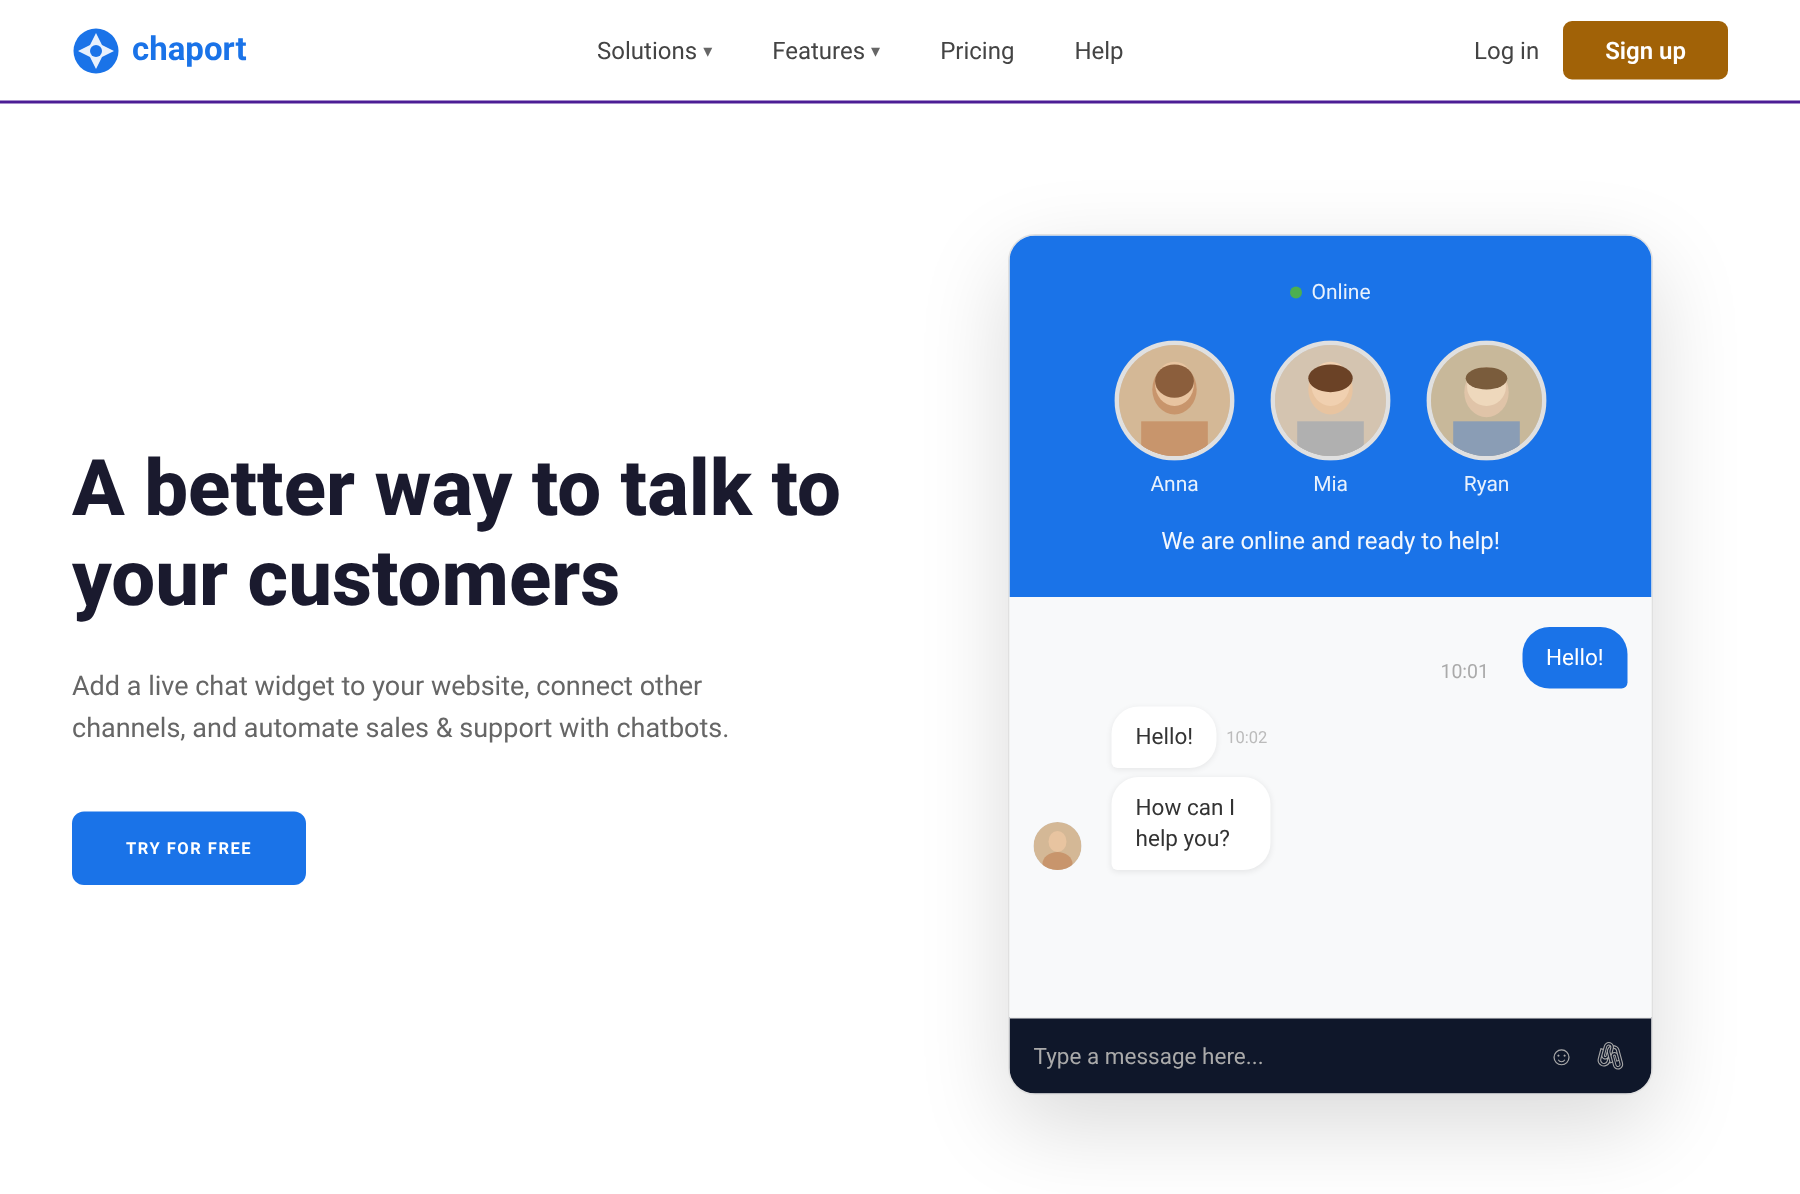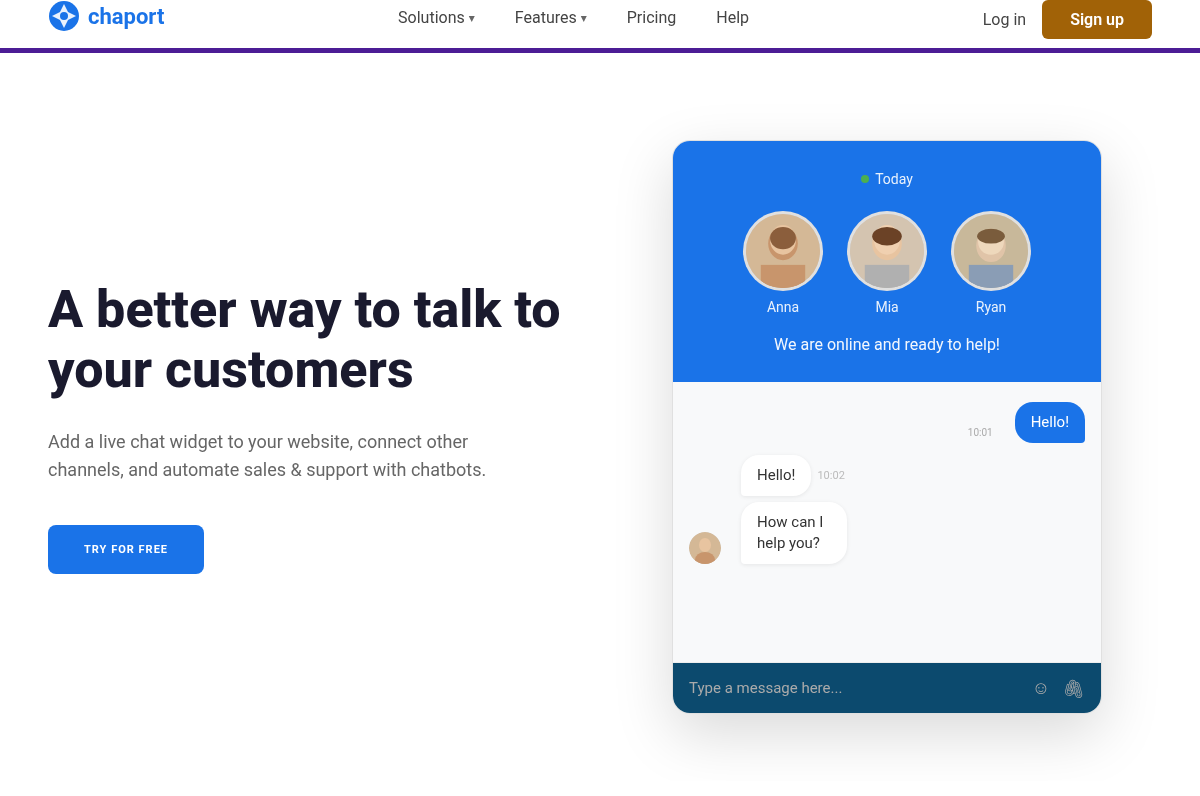--- a/index.html
+++ b/index.html
@@ -1,21 +1,21 @@
 <!DOCTYPE html>
 <html><head>
   <meta charset="utf-8">
   <style>
     * { margin: 0; padding: 0; box-sizing: border-box; }
     body { font-family: -apple-system, BlinkMacSystemFont, 'Segoe UI', Roboto, sans-serif; background: #fff; overflow-x: hidden; }
 
     
     nav {
-      display: flex; align-items: flex-start; justify-content: space-between;
-      padding: 0 48px; height: 53px; border-bottom: 5px solid #4c1d95;
+      display: flex; align-items: center; justify-content: space-between;
+      padding: 0 48px; height: 69px; border-bottom: 2px solid #4c1d95;
       background: #fff; position: relative; z-index: 10;
     }
     .logo { display: flex; align-items: center; gap: 8px; text-decoration: none; }
     .logo-icon { width: 32px; height: 32px; }
     .logo-text { font-size: 22px; font-weight: 700; color: #1a73e8; }
     .nav-links { display: flex; align-items: center; gap: 8px; }
     .nav-link {
       display: flex; align-items: center; gap: 4px;
       padding: 8px 16px; color: #444; font-size: 16px;
       text-decoration: none; cursor: pointer; border-radius: 4px;
@@ -79,30 +79,30 @@
     
     .chat-body { background: #f8f9fa; padding: 20px 16px 16px; min-height: 280px; }
     .chat-date { text-align: center; color: #aaa; font-size: 13px; margin-bottom: 16px; }
     .bubble {
       border-radius: 18px; padding: 10px 16px; font-size: 15px; max-width: 60%;
       line-height: 1.4;
       margin-left: 12px;
     }
     .bubble.out { background: #1a73e8; color: #fff; border-bottom-right-radius: 4px; }
     .bubble.in { background: #fff; color: #333; border-bottom-left-radius: 4px; box-shadow: 0 1px 4px rgba(0,0,0,0.08); }
-    .msg-time { font-size: 10px; color: #aaa; margin-top: 20px; }
+    .msg-time { font-size: 13px; color: #aaa; margin-top: 20px; }
     .msg-time.out { text-align: right; margin-right: 4px; }
     .small-avatar {
       width: 32px; height: 32px; border-radius: 50%; background: #ddd;
       overflow: hidden; flex-shrink: 0; display: flex; align-items: center; justify-content: center;
     }
 
     
     .chat-footer {
-      background: #0c4a6e; border-top: 1px solid #eee;
+      background: #0f172a; border-top: 1px solid #eee;
       padding: 14px 16px; display: flex; align-items: center; justify-content: space-between;
     }
     .chat-input-text { color: #aaa; font-size: 15px; flex: 1; }
     .chat-icons { display: flex; gap: 12px; align-items: center; }
     .chat-icon { color: #aaa; font-size: 18px; cursor: pointer; }
   </style>
 </head>
 <body>
 
 <nav>
@@ -151,21 +151,21 @@
       <span>TRY FOR FREE</span>
     </button>
   </div>
 
   <div class="hero-right">
     <div class="chat-widget">
 
       <div class="chat-header">
         <div class="chat-status">
           <span class="status-dot"></span>
-          <span class="status-text">Today</span>
+          <span class="status-text">Online</span>
         </div>
         <div class="agents">
 
           <div class="agent">
             <div class="agent-avatar">
               <svg viewBox="0 0 80 80" xmlns="http://www.w3.org/2000/svg">
                 <rect width="80" height="80" fill="#d4b896"></rect>
                 <ellipse cx="40" cy="32" rx="16" ry="18" fill="#c8956c"></ellipse>
                 <ellipse cx="40" cy="28" rx="14" ry="16" fill="#e8c4a0"></ellipse>
                 <ellipse cx="40" cy="26" rx="14" ry="12" fill="#8B5E3C"></ellipse>

